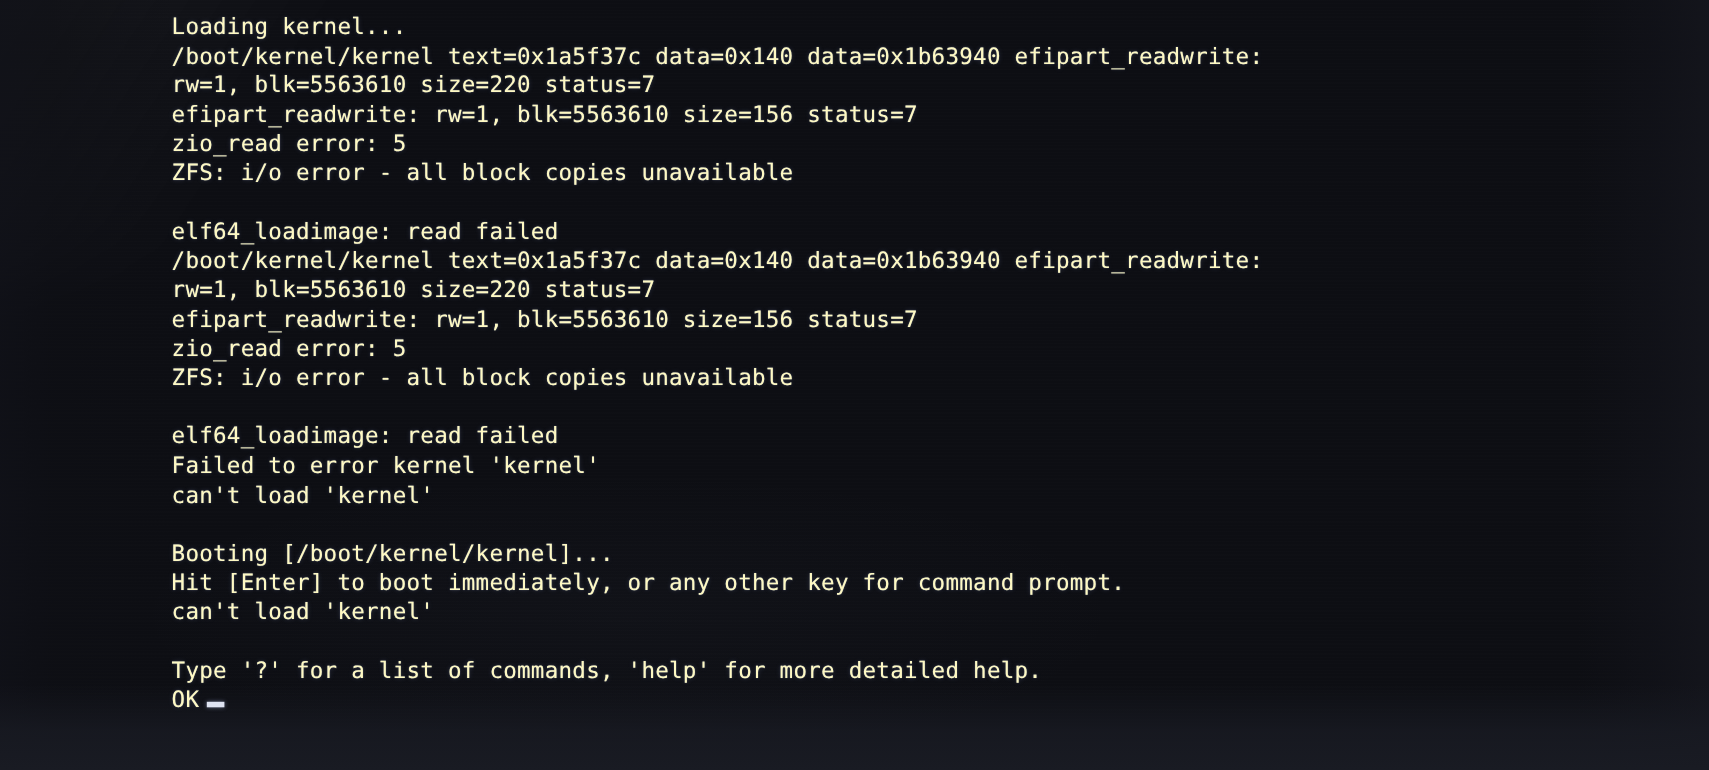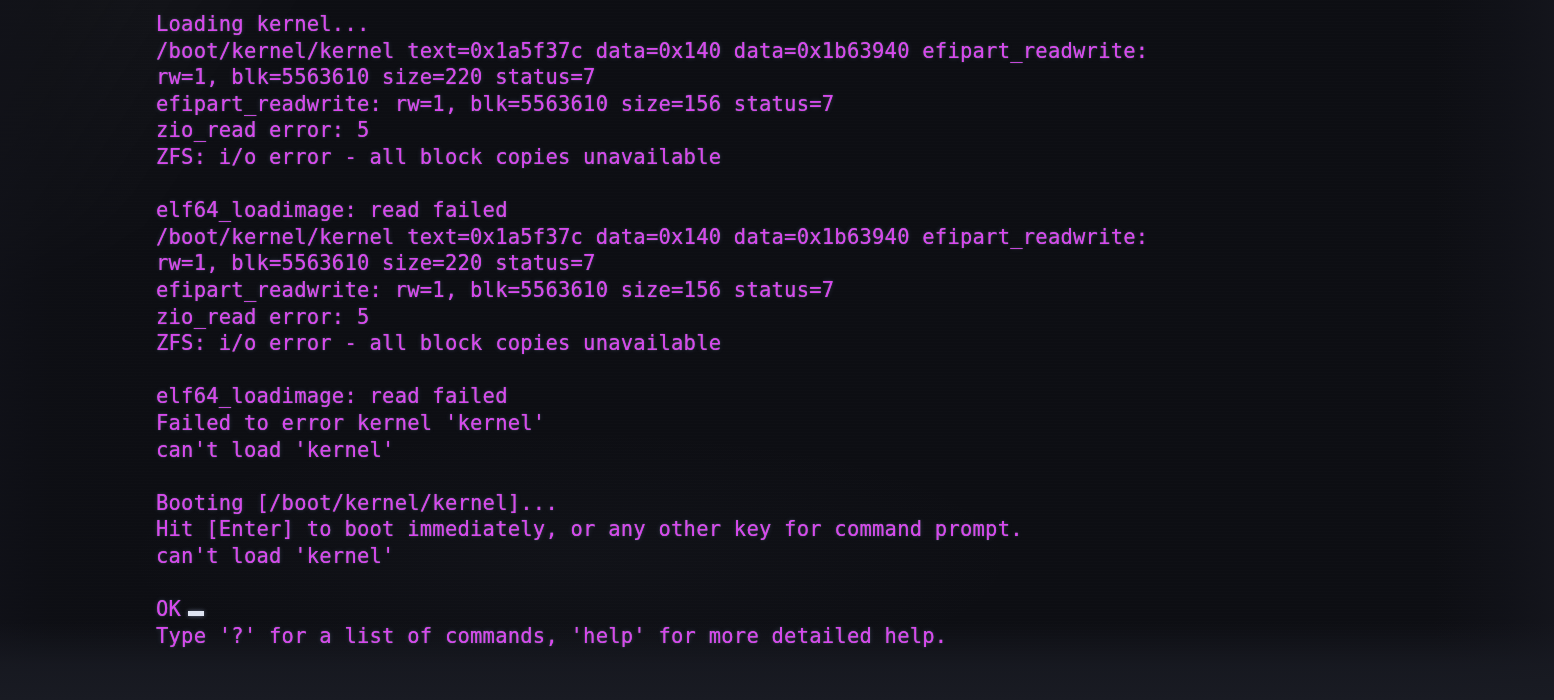--- a/index.html
+++ b/index.html
@@ -87,21 +87,21 @@
     left: 156px;
     top: 11px;
     width: 1390px;
     z-index: 4;
   }
   .console-line {
     height: 26.6px;
     line-height: 26.6px;
     font-size: 20.5px;
     letter-spacing: 0.22px;
-    color: #d946ef;
+    color: #fef9c3;
     white-space: pre;
     text-shadow:
       0 0 1px rgba(220,228,255,0.55),
       0 0 5px rgba(150,170,230,0.22);
   }
   .console-line.blank {
     color: transparent;
   }
 
   
@@ -144,20 +144,20 @@
     <div class="console-line">ZFS: i/o error - all block copies unavailable</div>
     <div class="console-line blank"></div>
     <div class="console-line">elf64_loadimage: read failed</div>
     <div class="console-line">Failed to error kernel 'kernel'</div>
     <div class="console-line">can't load 'kernel'</div>
     <div class="console-line blank"></div>
     <div class="console-line">Booting [/boot/kernel/kernel]...</div>
     <div class="console-line">Hit [Enter] to boot immediately, or any other key for command prompt.</div>
     <div class="console-line">can't load 'kernel'</div>
     <div class="console-line blank"></div>
+    <div class="console-line">Type '?' for a list of commands, 'help' for more detailed help.</div>
     <div class="console-line" id="prompt-line"><span>OK</span><span id="cursor"></span></div>
-    <div class="console-line">Type '?' for a list of commands, 'help' for more detailed help.</div>
   </div>
 
   <div class="vignette-left"></div>
   <div class="vignette-right"></div>
   <div class="vignette-bottom"></div>
 </div>
 
 </body></html>

